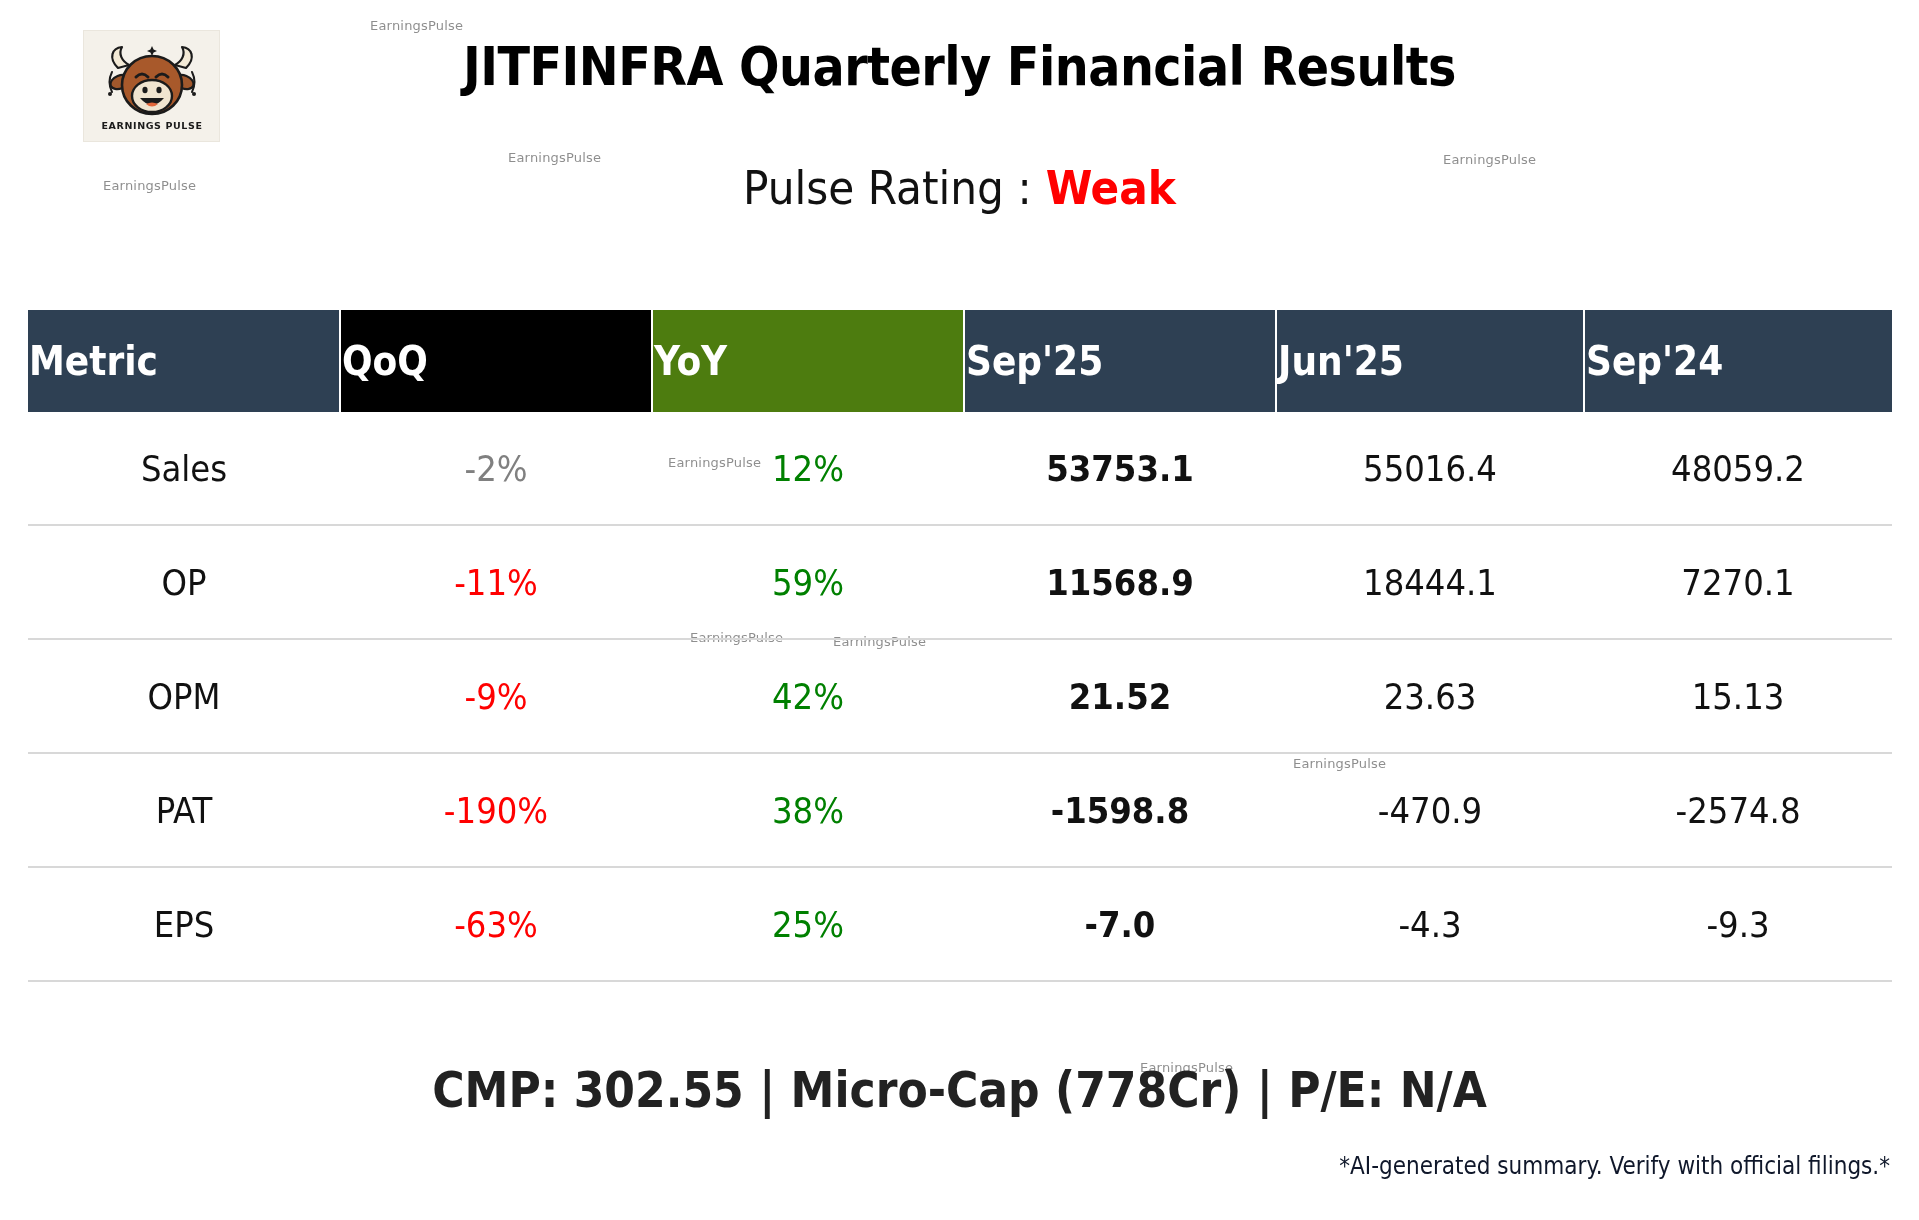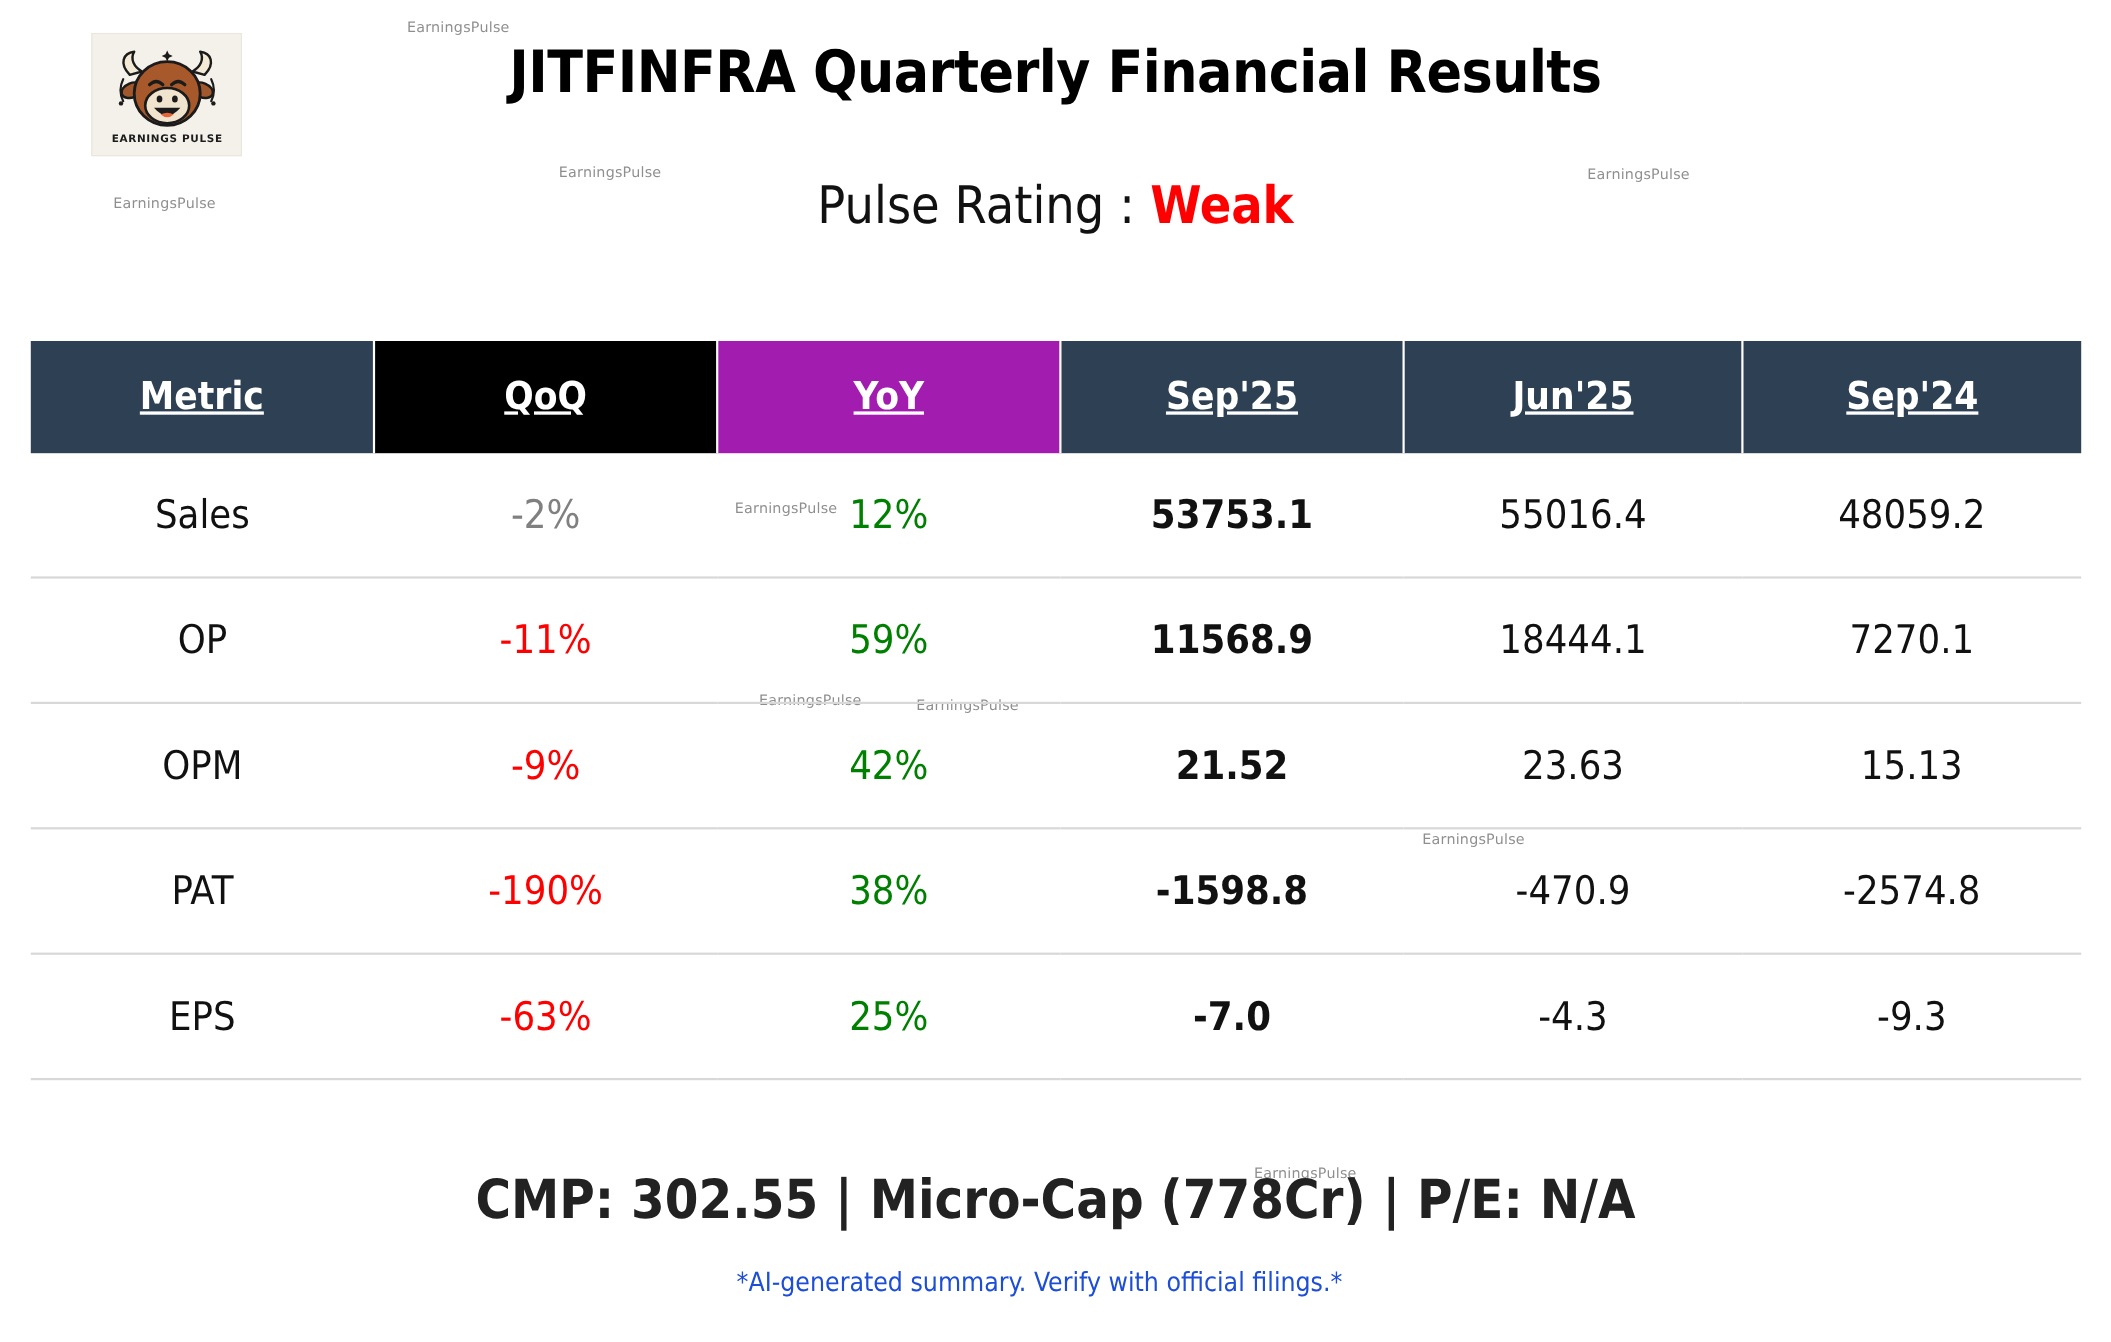--- a/index.html
+++ b/index.html
@@ -37,24 +37,23 @@
     font-size:47px;color:#111;font-weight:normal;white-space:nowrap;
   }
   .subtitle .rating{font-weight:bold;margin-left:14px;}
 
   
   table.results{
     position:absolute;left:28px;top:310px;width:1864px;
     border-collapse:collapse;table-layout:fixed;
   }
   table.results th{
-    height:100px;color:#ffffff;font-size:35px;font-weight:bold;
-    text-align:center;vertical-align:middle;
+    height:100px;color:#ffffff;font-size:40px;font-weight:bold;
+    text-align:left;vertical-align:middle;
     border-right:2px solid #ffffff;
-    text-decoration:underline;
   }
   table.results th:last-child{border-right:none;}
   table.results td{
     height:110px;font-size:36px;text-align:center;vertical-align:middle;
     color:#111;border-bottom:2px solid #d8d8d8;
   }
   td.metric{font-size:36px;color:#111;margin-top:44px;}
   td.bold-val{font-weight:bold;}
   .col-metric{width:312px;}
   .col-qoq{width:312px;}
@@ -62,22 +61,22 @@
   .col-cur{width:312px;}
   .col-prev{width:308px;}
   .col-yr{width:308px;}
 
   
   .cmp{
     position:absolute;left:0;top:1062px;width:1919px;text-align:center;
     font-size:49px;font-weight:bold;color:#222;
   }
   .disclaimer{
-    position:absolute;left:0;top:1152px;width:1890px;text-align:center;
-    font-size:24px;color:#1d4ed8;
+    position:absolute;left:0;top:1152px;width:1890px;text-align:right;
+    font-size:24px;color:#0f172a;
   }
 </style>
 </head>
 <body>
 
 <div class="page">
 
   <div id="wm-layer">
       <div class="wm" style="left: 370px; top: 18px;">EarningsPulse</div>
       <div class="wm" style="left: 103px; top: 178px;">EarningsPulse</div>
@@ -133,21 +132,21 @@
         <col class="col-qoq">
         <col class="col-yoy">
       <col class="col-cur">
         <col class="col-prev">
         <col class="col-yr">
     </colgroup>
     <thead>
       <tr id="head-row">
           <th style="background: rgb(46, 64, 83); color: rgb(255, 255, 255);">Metric</th>
           <th style="background: #000000; color: rgb(255, 255, 255);">QoQ</th>
-          <th style="background: #a21caf; color: rgb(255, 255, 255);">YoY</th>
+          <th style="background: #4d7c0f; color: rgb(255, 255, 255);">YoY</th>
           <th style="background: rgb(46, 64, 83); color: rgb(255, 255, 255);">Sep'25</th>
           <th style="background: rgb(46, 64, 83); color: rgb(255, 255, 255);">Jun'25</th>
           <th style="background: rgb(46, 64, 83); color: rgb(255, 255, 255);">Sep'24</th>
         </tr>
     </thead>
     <tbody id="body-rows">
         <tr>
           <td class="metric">Sales</td>
           <td style="color: rgb(128, 128, 128);">-2%</td>
           <td style="color: rgb(0, 128, 0);">12%</td>

